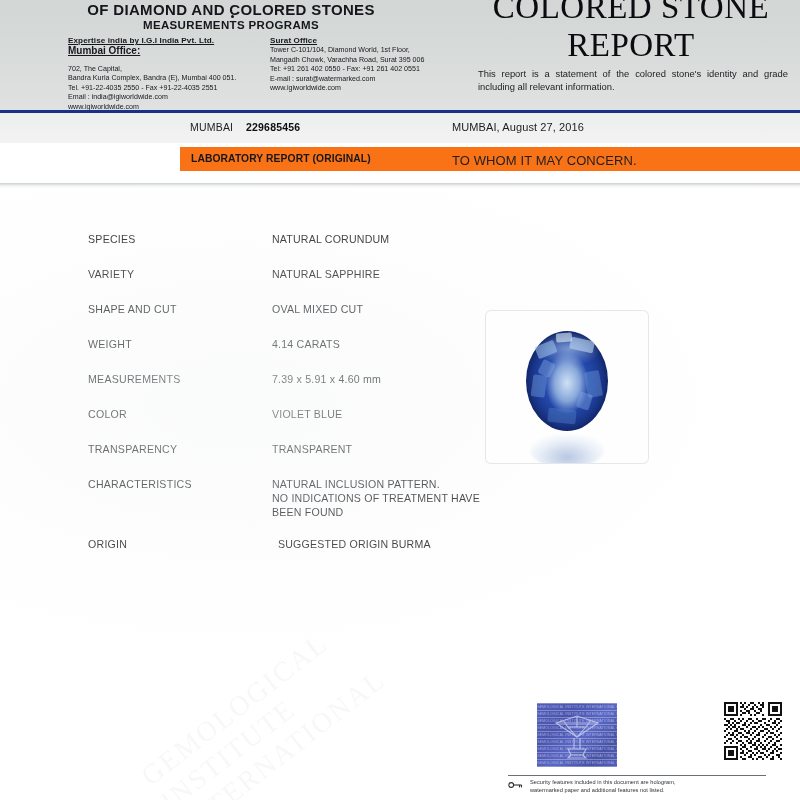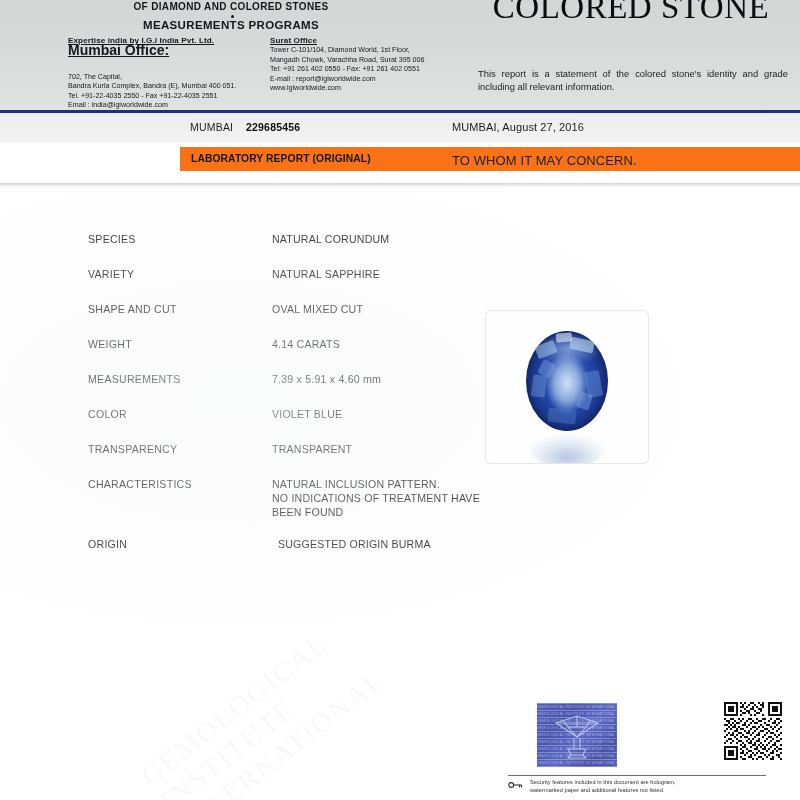--- a/index.html
+++ b/index.html
@@ -40,21 +40,21 @@
     position: absolute;
     left: 0; top: 0;
     width: 462px;
     height: 110px;
   }
   .org-title {
     position: absolute;
     left: 0; top: 1px;
     width: 462px;
     text-align: center;
-    font-size: 10px;
+    font-size: 15px;
     font-weight: bold;
     letter-spacing: .35px;
     color: #14161b;
   }
   .org-title-2 {
     position: absolute;
     left: 0; top: 19px;
     width: 462px;
     text-align: center;
     font-size: 11.5px;
@@ -83,24 +83,24 @@
   .office-head {
     font-weight: bold;
     font-size: 8.1px;
     text-decoration: underline;
     letter-spacing: .1px;
     display:block;
     margin-bottom: .5px;
   }
   .office-sub {
     font-weight: bold;
-    font-size: 14px;
+    font-size: 10px;
     text-decoration: underline;
     display:block;
-    margin-bottom: 17px;
+    margin-bottom: 9px;
   }
   .office-line { display: block; white-space: nowrap; }
 
   .hdr-right-pane {
     position: absolute;
     left: 462px; top: 0;
     width: 338px;
     height: 110px;
   }
   .report-title {
@@ -381,28 +381,29 @@
         <span class="office-line">Tel. +91-22-4035 2550 - Fax +91-22-4035 2551</span>
         <span class="office-line">Email : india@igiworldwide.com</span>
         <span class="office-line">www.igiworldwide.com</span>
       </div>
 
       <div class="office-block office-surat">
         <span class="office-head">Surat Office</span>
         <span class="office-line">Tower C-101/104, Diamond World, 1st Floor,</span>
         <span class="office-line">Mangadh Chowk, Varachha Road, Surat 395 006</span>
         <span class="office-line">Tel: +91 261 402 0550 - Fax: +91 261 402 0551</span>
-        <span class="office-line">E-mail : report@igiworldwide.com</span>
+        <span class="office-line">E-mail : surat@watermarked.com</span>
         <span class="office-line">www.igiworldwide.com</span>
       </div>
     </div>
 
     <div class="hdr-right-pane">
       <div class="report-title">
         <span>COLORED STONE</span><br>
+        <span>REPORT</span>
       </div>
       <div class="report-statement">This report is a statement of the colored stone's identity and grade including all relevant information.</div>
     </div>
   </div>
 
   <div class="number-row">
     <span class="lbl-number">MUMBAI</span>
     <span class="val-number">229685456</span>
     <span class="val-city-date">MUMBAI, August 27, 2016</span>
   </div>

